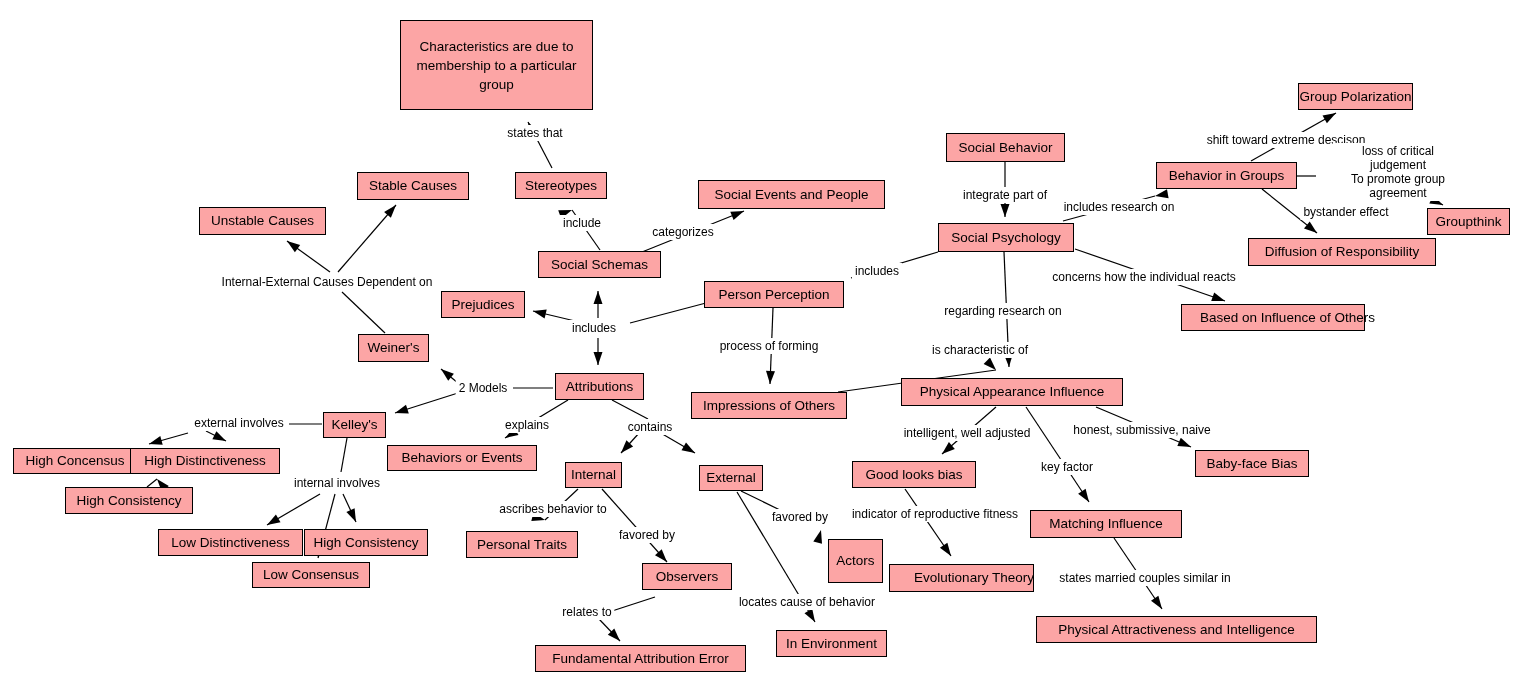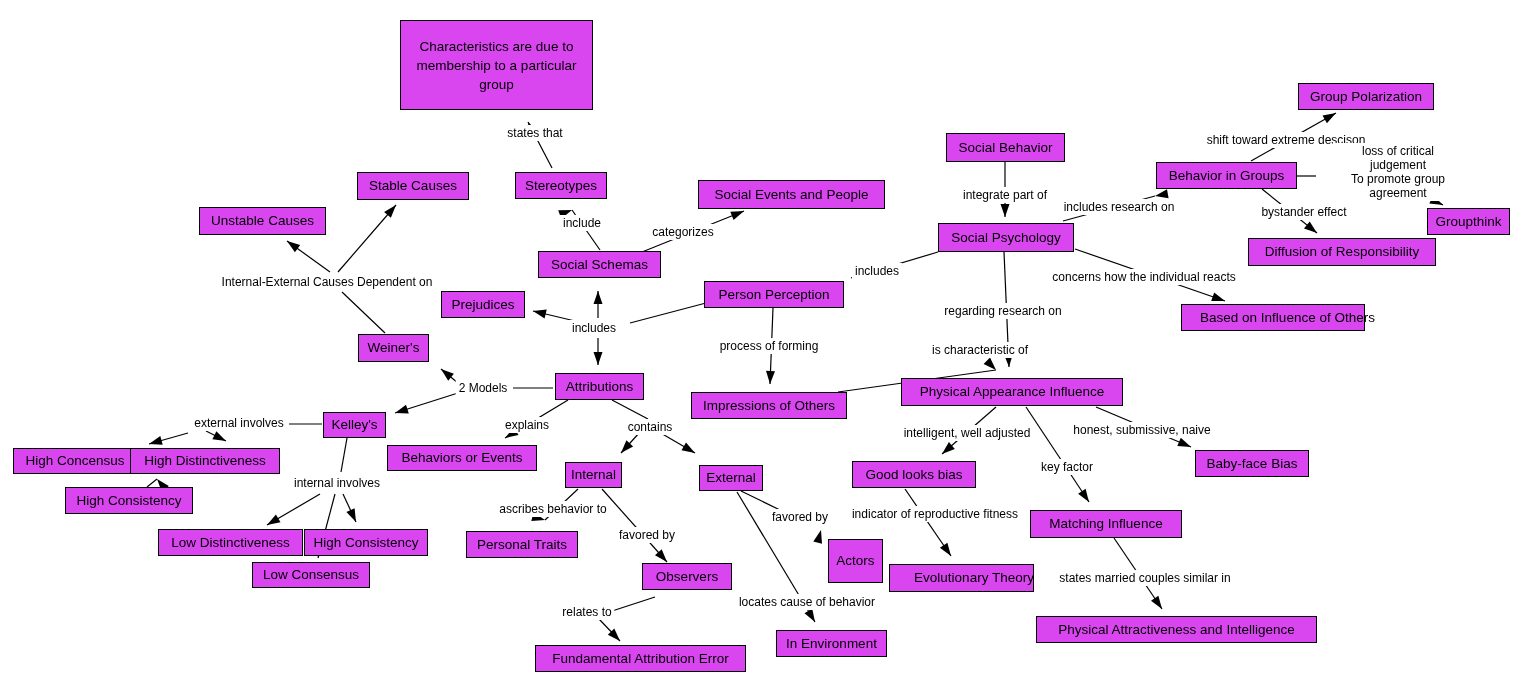--- a/index.html
+++ b/index.html
@@ -2,21 +2,21 @@
 <html><head>
 <meta charset="utf-8">
 <style>
   html,body{margin:0;padding:0;background:#ffffff;}
   #canvas{
     position:relative;width:1528px;height:692px;background:#ffffff;
     font-family:"Liberation Sans","DejaVu Sans",sans-serif;overflow:hidden;
   }
   #edges-layer{position:absolute;left:0;top:0;width:1528px;height:692px;}
   .node{
-    position:absolute;box-sizing:border-box;border:1px solid #000;background:#d946ef;
+    position:absolute;box-sizing:border-box;border:1px solid #000;background:#fca5a5;
     display:flex;align-items:center;justify-content:center;text-align:center;
     font-size:13.5px;color:#000;line-height:18px;white-space:nowrap;padding:0 3px;
   }
   .node.wrap{white-space:normal;line-height:19px;padding:0 6px;}
   .edge-label{
     position:absolute;transform:translate(-50%,-50%);background:#fff;color:#000;
     font-size:12px;line-height:14px;padding:1px 3px;white-space:pre-line;text-align:center;
   }
 </style>
 </head>
@@ -115,21 +115,21 @@
     <div class="edge-label" style="left: 582px; top: 223px;">include</div>
     <div class="edge-label" style="left: 683px; top: 232px;">categorizes</div>
     <div class="edge-label" style="left: 327px; top: 282px;">Internal-External Causes Dependent on</div>
     <div class="edge-label" style="left: 594px; top: 328px;">includes</div>
     <div class="edge-label" style="left: 877px; top: 271px;">includes</div>
     <div class="edge-label" style="left: 1005px; top: 195px;">integrate part of</div>
     <div class="edge-label" style="left: 1119px; top: 207px;">includes research on</div>
     <div class="edge-label" style="left: 1286px; top: 140px;">shift toward extreme descison</div>
     <div class="edge-label" style="left: 1398px; top: 172px;">loss of critical judgement
 To promote group agreement</div>
-    <div class="edge-label" style="left: 1304px; top: 212px;">bystander effect</div>
+    <div class="edge-label" style="left: 1346px; top: 212px;">bystander effect</div>
     <div class="edge-label" style="left: 1144px; top: 277px;">concerns how the individual reacts</div>
     <div class="edge-label" style="left: 1003px; top: 311px;">regarding research on</div>
     <div class="edge-label" style="left: 980px; top: 350px;">is characteristic of</div>
     <div class="edge-label" style="left: 769px; top: 346px;">process of forming</div>
     <div class="edge-label" style="left: 483px; top: 388px;">2 Models</div>
     <div class="edge-label" style="left: 527px; top: 425px;">explains</div>
     <div class="edge-label" style="left: 650px; top: 427px;">contains</div>
     <div class="edge-label" style="left: 239px; top: 423px;">external involves</div>
     <div class="edge-label" style="left: 337px; top: 483px;">internal involves</div>
     <div class="edge-label" style="left: 553px; top: 509px;">ascribes behavior to</div>
@@ -141,21 +141,21 @@
     <div class="edge-label" style="left: 1142px; top: 430px;">honest, submissive, naive</div>
     <div class="edge-label" style="left: 1067px; top: 467px;">key factor</div>
     <div class="edge-label" style="left: 1145px; top: 578px;">states married couples similar in</div>
     <div class="edge-label" style="left: 587px; top: 612px;">relates to</div>
     <div class="node wrap" style="left: 400px; top: 20px; width: 193px; height: 90px;">Characteristics are due to membership to a particular group</div>
     <div class="node" style="left: 515px; top: 172px; width: 92px; height: 27px;">Stereotypes</div>
     <div class="node" style="left: 357px; top: 172px; width: 112px; height: 28px;">Stable Causes</div>
     <div class="node" style="left: 199px; top: 207px; width: 127px; height: 28px;">Unstable Causes</div>
     <div class="node" style="left: 698px; top: 180px; width: 187px; height: 29px;">Social Events and People</div>
     <div class="node" style="left: 946px; top: 133px; width: 119px; height: 29px;">Social Behavior</div>
-    <div class="node" style="left: 1298px; top: 83px; width: 136px; height: 27px;">Group Polarization</div>
+    <div class="node" style="left: 1298px; top: 83px; width: 115px; height: 27px;">Group Polarization</div>
     <div class="node" style="left: 1156px; top: 162px; width: 141px; height: 27px;">Behavior in Groups</div>
     <div class="node" style="left: 1427px; top: 208px; width: 83px; height: 27px;">Groupthink</div>
     <div class="node" style="left: 1248px; top: 238px; width: 188px; height: 28px;">Diffusion of Responsibility</div>
     <div class="node" style="left: 938px; top: 223px; width: 136px; height: 29px;">Social Psychology</div>
     <div class="node" style="left: 538px; top: 251px; width: 123px; height: 27px;">Social Schemas</div>
     <div class="node" style="left: 704px; top: 281px; width: 140px; height: 27px;">Person Perception</div>
     <div class="node" style="left: 441px; top: 291px; width: 84px; height: 27px;">Prejudices</div>
     <div class="node" style="left: 358px; top: 334px; width: 71px; height: 28px;">Weiner's</div>
     <div class="node" style="left: 555px; top: 373px; width: 89px; height: 27px;">Attributions</div>
     <div class="node" style="left: 1181px; top: 304px; width: 184px; height: 27px; padding-left: 32px;">Based on Influence of Others</div>

